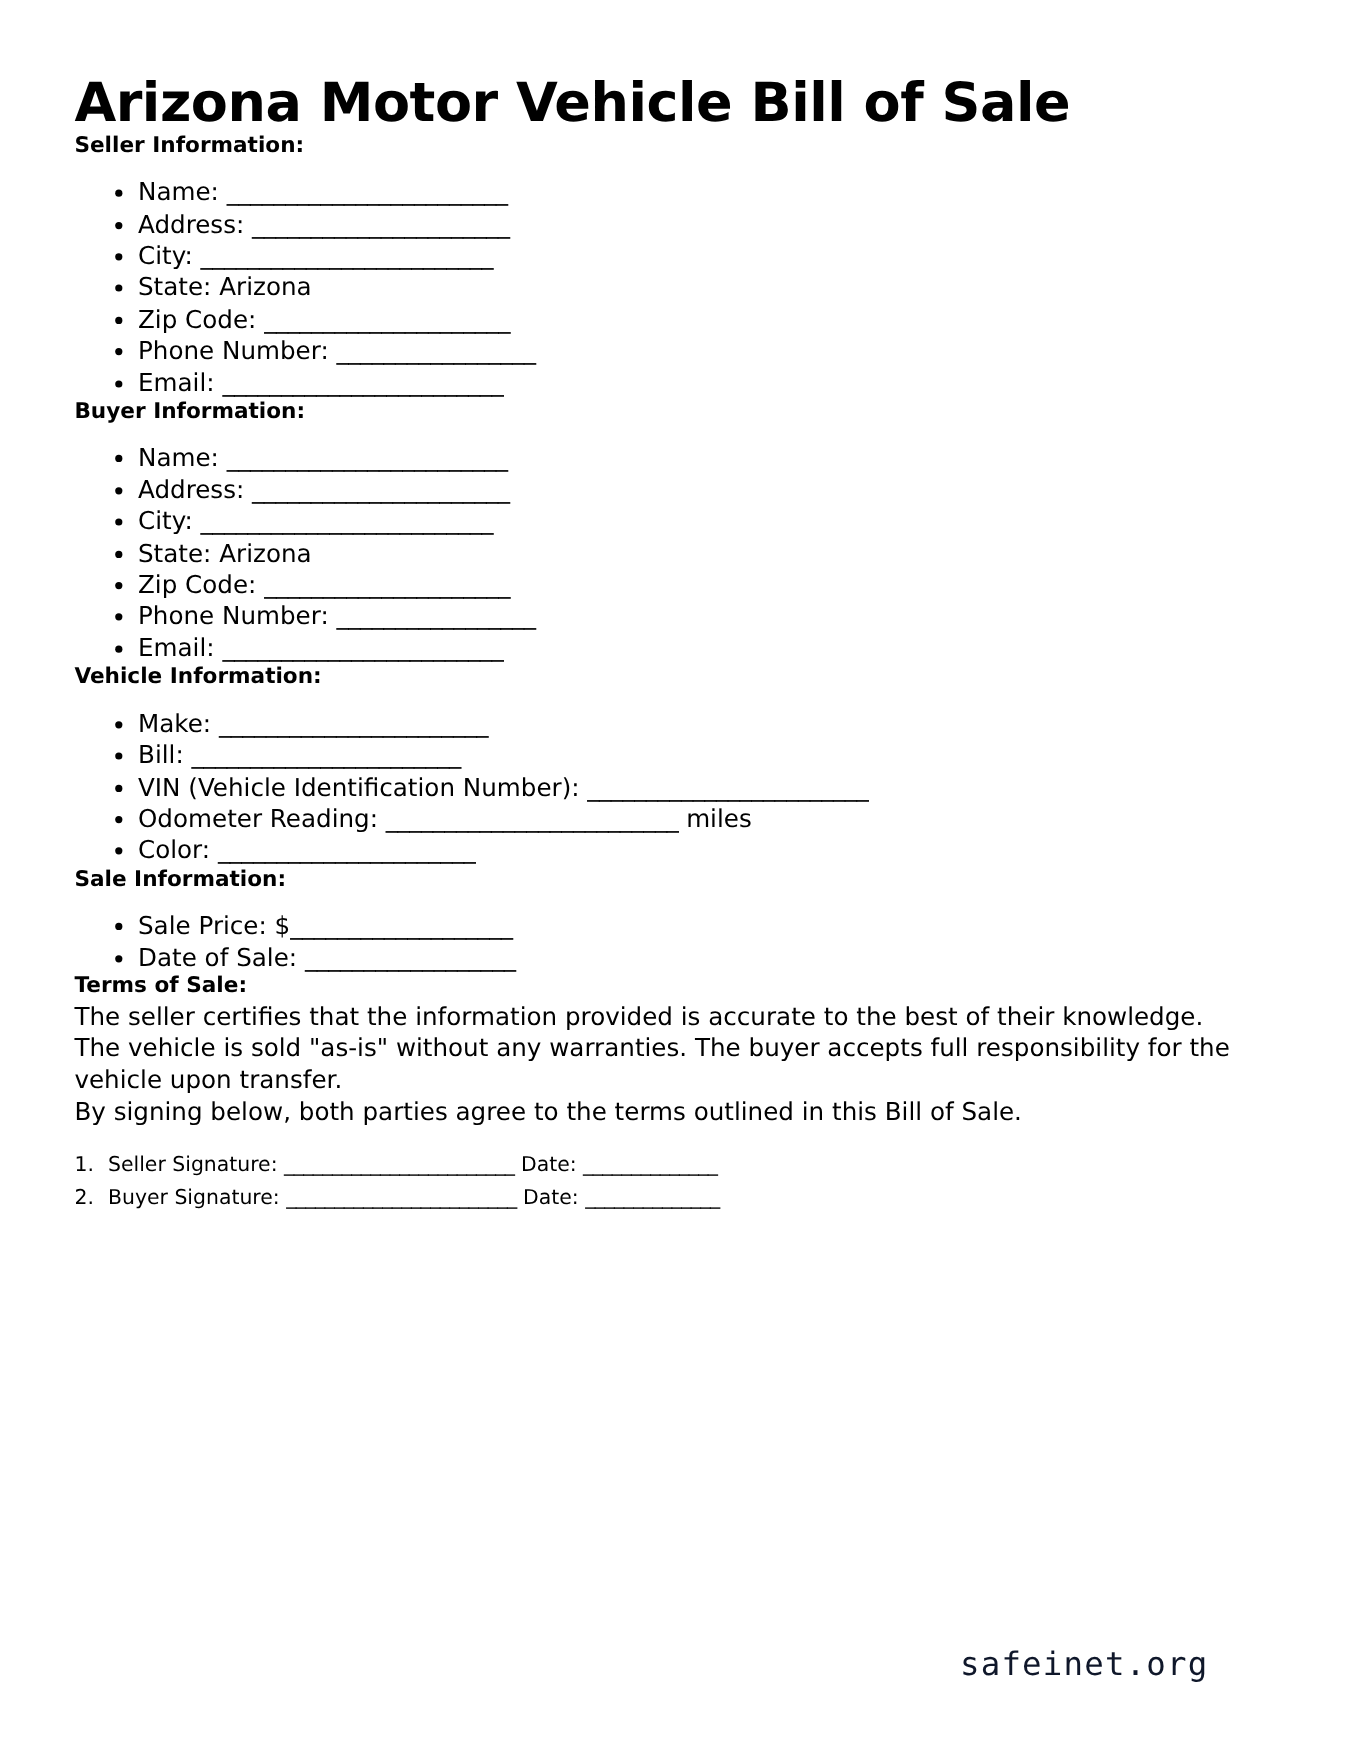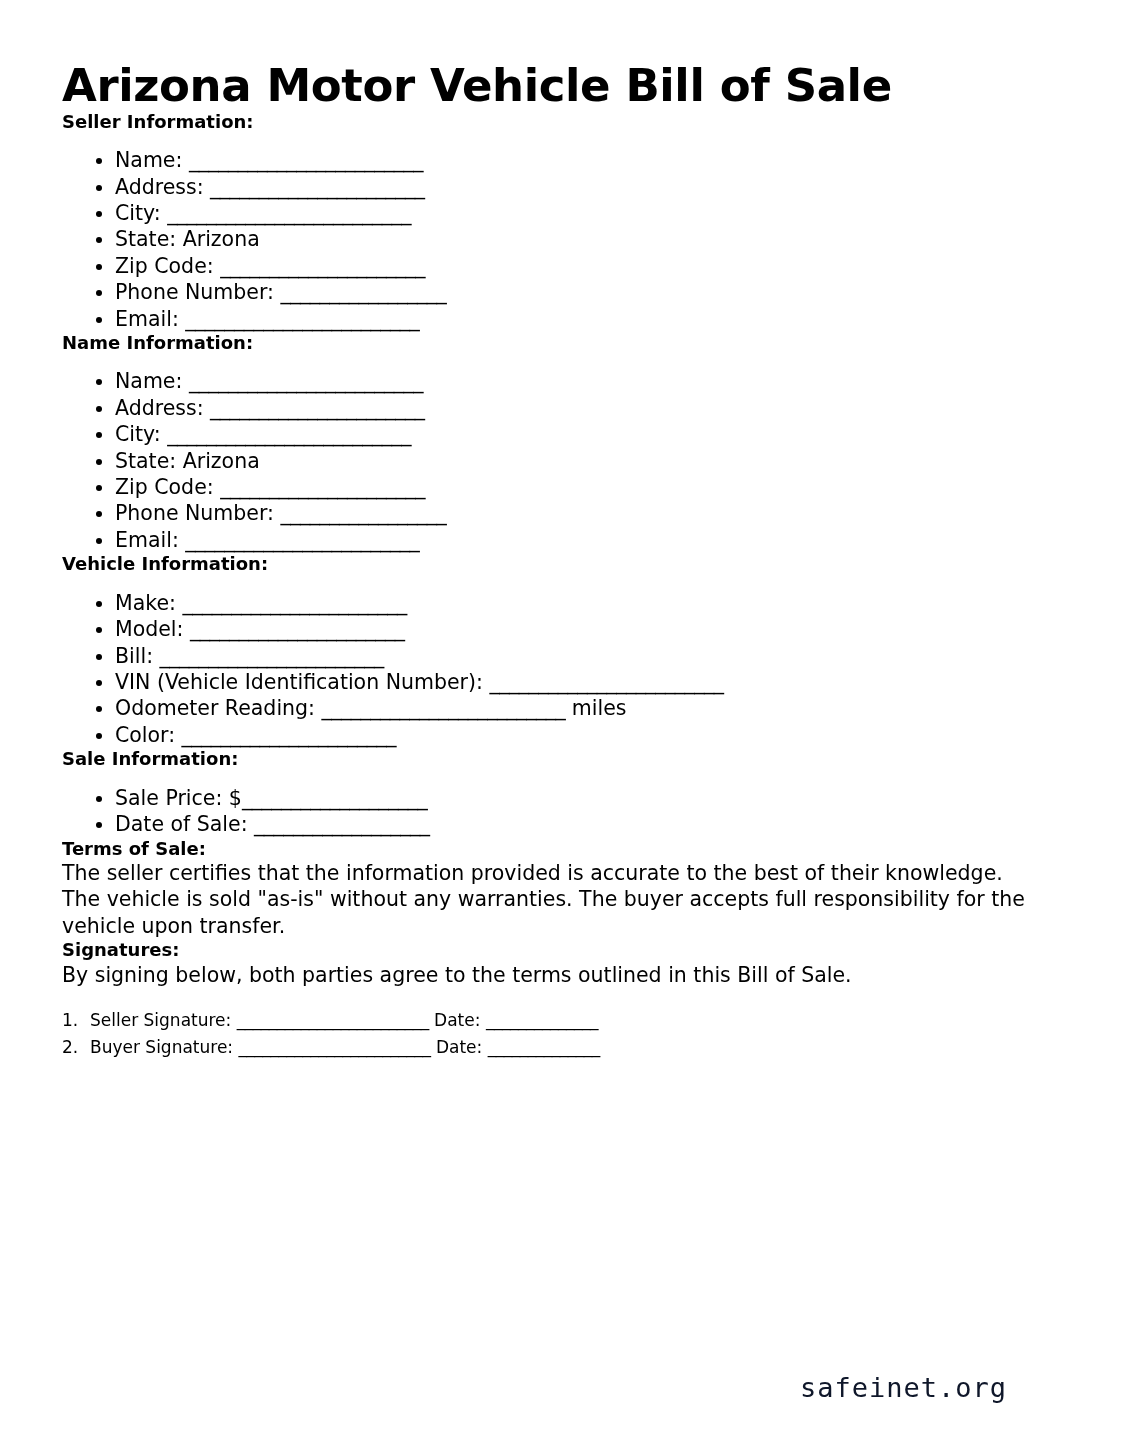--- a/index.html
+++ b/index.html
@@ -143,51 +143,49 @@
     <ul class="field-list">
       <li><span>Name: </span><span class="blank">________________________</span></li>
       <li><span>Address: </span><span class="blank">______________________</span></li>
       <li><span>City: </span><span class="blank">_________________________</span></li>
       <li><span>State: Arizona</span><span class="blank"></span></li>
       <li><span>Zip Code: </span><span class="blank">_____________________</span></li>
       <li><span>Phone Number: </span><span class="blank">_________________</span></li>
       <li><span>Email: </span><span class="blank">________________________</span></li>
     </ul>
 
-    <h2 class="section-heading sec-gap">Name Information:</h2>
+    <h2 class="section-heading sec-gap">Buyer Information:</h2>
     <ul class="field-list">
       <li><span>Name: </span><span class="blank">________________________</span></li>
       <li><span>Address: </span><span class="blank">______________________</span></li>
       <li><span>City: </span><span class="blank">_________________________</span></li>
       <li><span>State: Arizona</span><span class="blank"></span></li>
       <li><span>Zip Code: </span><span class="blank">_____________________</span></li>
       <li><span>Phone Number: </span><span class="blank">_________________</span></li>
       <li><span>Email: </span><span class="blank">________________________</span></li>
     </ul>
 
     <h2 class="section-heading sec-gap">Vehicle Information:</h2>
     <ul class="field-list">
       <li><span>Make: </span><span class="blank">_______________________</span></li>
-      <li><span>Model: </span><span class="blank">______________________</span></li>
       <li><span>Bill: </span><span class="blank">_______________________</span></li>
       <li><span>VIN (Vehicle Identification Number): </span><span class="blank">________________________</span></li>
       <li><span>Odometer Reading: </span><span class="blank">_________________________</span><span> miles</span></li>
       <li><span>Color: </span><span class="blank">______________________</span></li>
     </ul>
 
     <h2 class="section-heading sec-gap">Sale Information:</h2>
     <ul class="field-list">
       <li><span>Sale Price: $</span><span class="blank">___________________</span></li>
       <li><span>Date of Sale: </span><span class="blank">__________________</span></li>
     </ul>
 
     <h2 class="section-heading sec-gap-sm">Terms of Sale:</h2>
     <p class="para terms-para">The seller certifies that the information provided is accurate to the best of their knowledge. The vehicle is sold "as-is" without any warranties. The buyer accepts full responsibility for the vehicle upon transfer.</p>
 
-    <h2 class="section-heading sec-gap-sm">Signatures:</h2>
     <p class="para sign-para">By signing below, both parties agree to the terms outlined in this Bill of Sale.</p>
     <ol class="sig-list">
       <li><span>Seller Signature: </span><span class="blank">________________________</span><span> Date: </span><span class="blank">______________</span></li>
       <li><span>Buyer Signature: </span><span class="blank">________________________</span><span> Date: </span><span class="blank">______________</span></li>
     </ol>
 
   </div>
 
   <div class="watermark">safeinet.org</div>
 </div>

